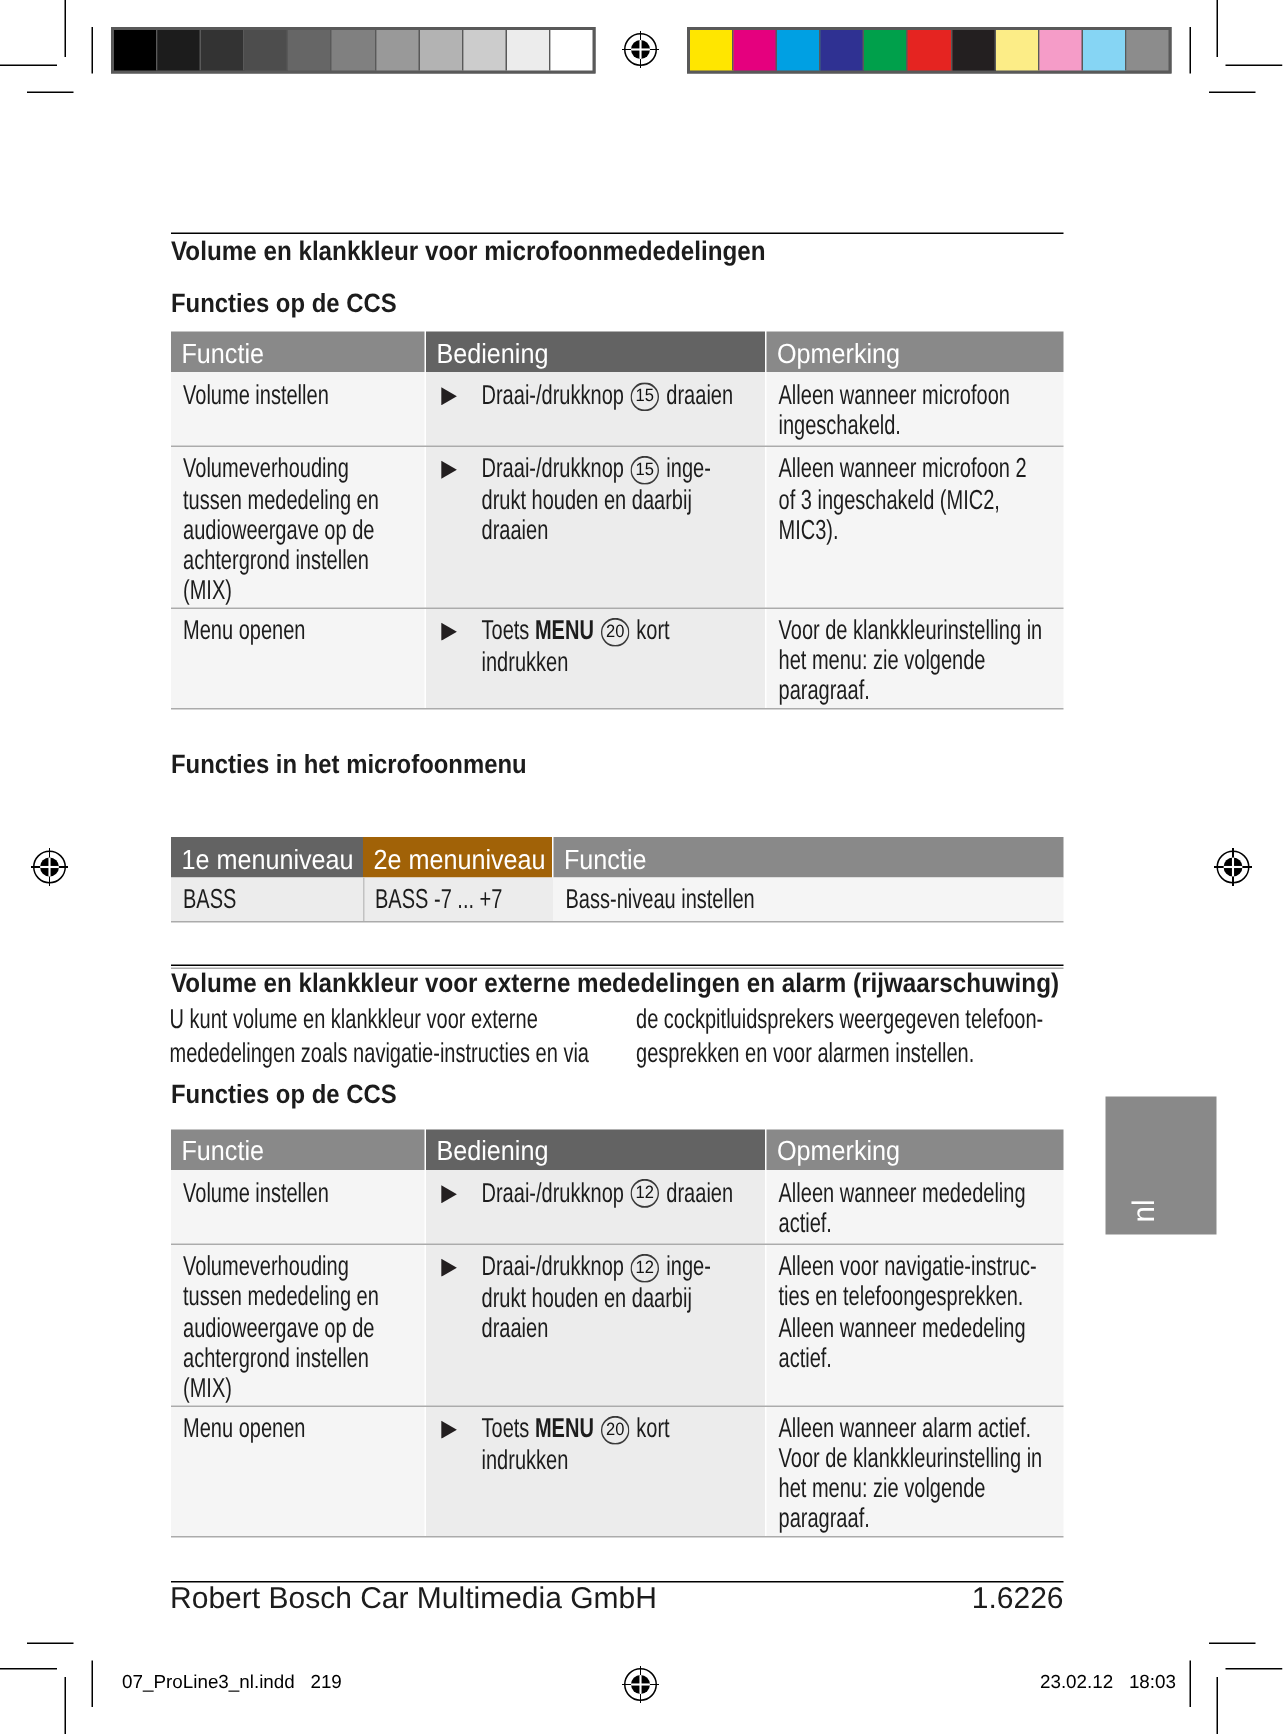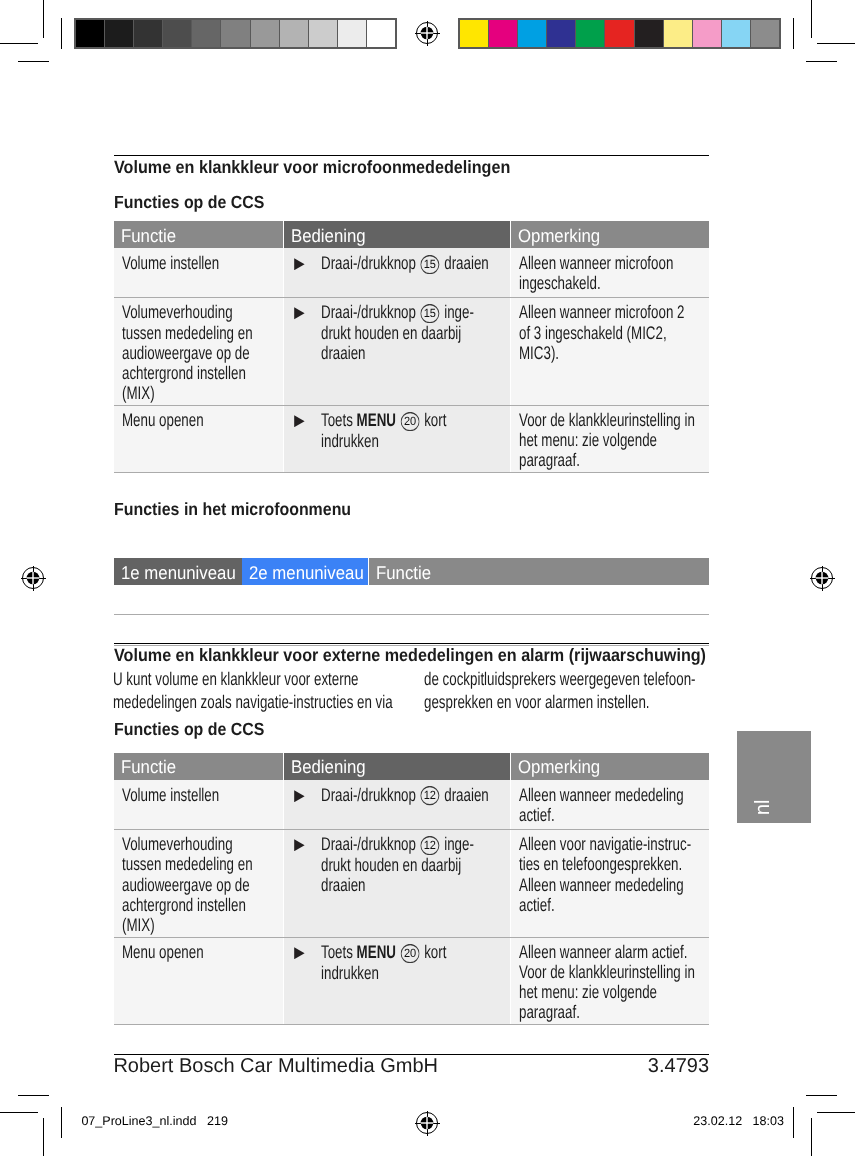--- a/index.html
+++ b/index.html
@@ -250,26 +250,35 @@
       <i class="hairline" style="top: 184.1px;"></i>
       <i class="hairline" style="top: 251.3px;"></i>
     </div>
 
   <h2 class="doch2 cdb" style="top:500.3px">Functies in het microfoonmenu</h2>
   <div class="tbl" id="tbl2" style="top:558px;height:87px">
       <div class="hrow">
         <div class="hcell" style="background: rgb(99, 99, 99); left: 0px; width: 128px;">
           <span class="cdh">1e menuniveau</span>
         </div>
-        <div class="hcell" style="background: #3b82f6; left: 128px; width: 125.8px;">
+        <div class="hcell" style="background: #a16207; left: 128px; width: 125.8px;">
           <span class="cdh">2e menuniveau</span>
         </div>
         <div class="hcell" style="background: rgb(137, 137, 137); left: 255px; width: 340px;">
           <span class="cdh">Functie</span>
         </div>
+      </div>
+      <div class="row" style="top: 27px; height: 29.2px;">
+        <div class="cellbg" style="background: rgb(236, 236, 236); left: 0px; width: 128px;"></div>
+        <div class="cellbg" style="background: rgb(236, 236, 236); left: 128px; width: 127px;"></div>
+        <div class="cellbg" style="background: rgb(245, 245, 245); left: 255px; width: 340px;"></div>
+        <i class="vdiv" style="left: 127.5px;"></i>
+        <div class="txt cd " style="left: 8.2px; top: 4px; width: 142.466px;">BASS</div>
+        <div class="txt cd " style="left: 136.2px; top: 4px; width: 147.945px;">BASS -7 ... +7</div>
+        <div class="txt cd " style="left: 263.2px; top: 4px; width: 424.658px;">Bass-niveau instellen</div>
       </div>
       <i class="hairline" style="top: 56.2px;"></i>
       <i class="hairline" style="top: 86.5px;"></i>
     </div>
 
   <i class="rule" style="left:114px;top:642.6px;width:595px"></i>
   <h1 class="doch1 cdb" style="top:646.3px">Volume en klankkleur voor externe mededelingen en alarm (rijwaarschuwing)</h1>
   <p class="body cd" style="left:113.3px;top:668.3px;width:400px">U kunt volume en klankkleur voor externe mededelingen zoals navigatie-instructies en via</p>
   <p class="body cd" style="left:424.4px;top:668.3px;width:400px">de cockpitluidsprekers weergegeven telefoon-​gesprekken en voor alarmen instellen.</p>
   <h2 class="doch2 cdb" style="top:720.3px">Functies op de CCS</h2>
@@ -338,18 +347,18 @@
       <i class="hairline" style="top: 184.3px;"></i>
       <i class="hairline" style="top: 271.4px;"></i>
     </div>
 
   <div class="tab" style="left:737px;top:731px;width:74px;height:92px">
     <span style="transform:rotate(-90deg) scaleX(0.95);transform-origin:0 0;left:15.6px;top:83.5px">nl</span>
   </div>
 
   <i class="rule" style="left:114px;top:1053.8px;width:595px"></i>
   <div class="footer" style="left:113.4px;top:1057.8px">Robert Bosch Car Multimedia GmbH</div>
-  <div class="footer" style="right:146px;top:1057.8px">3.4793</div>
+  <div class="footer" style="right:146px;top:1057.8px">1.6226</div>
 
   <div class="slug" style="left:81.4px;top:1114.3px">07_ProLine3_nl.indd&nbsp;&nbsp;&nbsp;219</div>
   <div class="slug" style="right:71px;top:1114.3px">23.02.12&nbsp;&nbsp;&nbsp;18:03</div>
 
 </div>
 
 </body></html>

